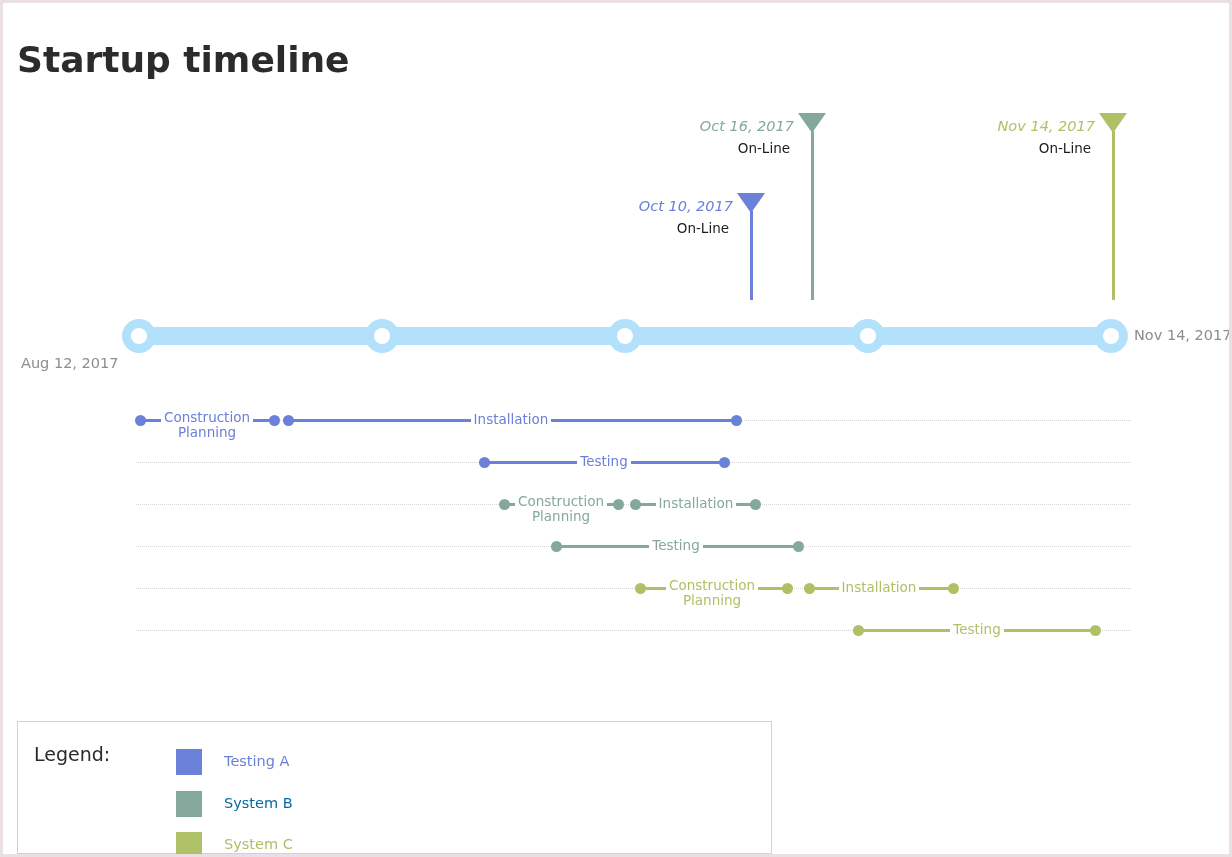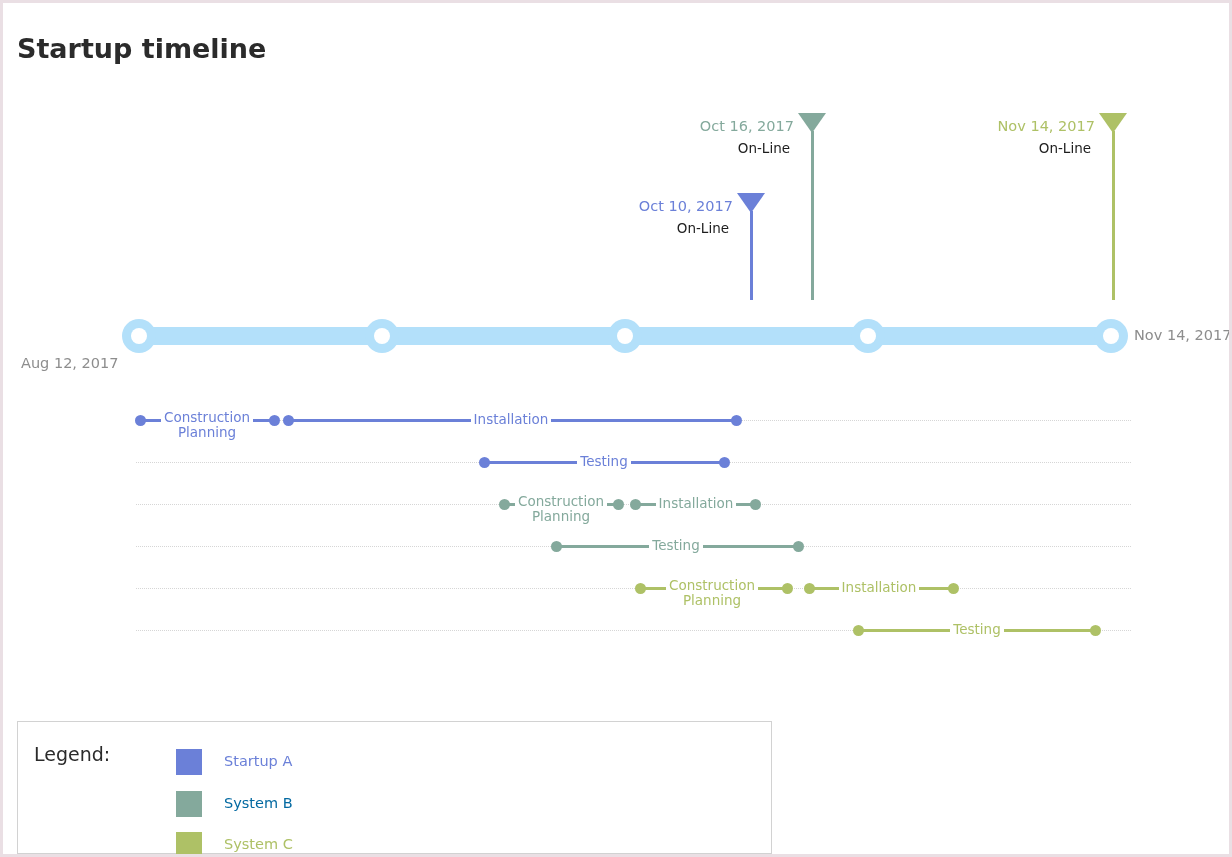--- a/index.html
+++ b/index.html
@@ -23,21 +23,21 @@
     position: absolute;
     left: 0; top: 0;
     width: 1232px;
     height: 857px;
   }
   
   #page-title {
     position: absolute;
     left: 14px;
     top: 12px;
-    font-size: 27px;
+    font-size: 36px;
     color: #2b2b2b;
     font-family: "DejaVu Sans", sans-serif;
     letter-spacing: 0px;
     white-space: nowrap;
   }
   
   .axis-bar {
     position: absolute;
     background: #b3e0fa;
     height: 18px;
@@ -79,20 +79,21 @@
     height: 0;
     border-left: 14px solid transparent;
     border-right: 14px solid transparent;
   }
   .milestone-date {
     position: absolute;
     font-size: 14.5px;
     white-space: nowrap;
     text-align: right;
     font-family: "DejaVu Sans", sans-serif;
+    font-style: italic;
   }
   .milestone-caption {
     position: absolute;
     font-size: 13.5px;
     color: #1c1c1c;
     white-space: nowrap;
     text-align: right;
     font-family: "DejaVu Sans", sans-serif;
   }
   
@@ -258,21 +259,21 @@
         <div class="task-label" style="color: rgb(174, 193, 102); left: 904px; width: 140px; top: 619px;"><span class="task-label-bg" style="background: rgb(255, 255, 255);">Testing</span></div>
       </div>
 
   </div>
 
   <div id="legend-box">
     <div id="legend-title">Legend:</div>
     <div id="legend-items">
         <div class="legend-row" style="top: 27px;">
           <div class="legend-swatch" style="background: rgb(107, 128, 216);"></div>
-          <div class="legend-text" style="color: rgb(107, 128, 216);">Startup A</div>
+          <div class="legend-text" style="color: rgb(107, 128, 216);">Testing A</div>
         </div>
         <div class="legend-row" style="top: 69px;">
           <div class="legend-swatch" style="background: rgb(132, 169, 156);"></div>
           <div class="legend-text" style="color: #0369a1;">System B</div>
         </div>
         <div class="legend-row" style="top: 110px;">
           <div class="legend-swatch" style="background: rgb(174, 193, 102);"></div>
           <div class="legend-text" style="color: rgb(174, 193, 102);">System C</div>
         </div>
       </div>

